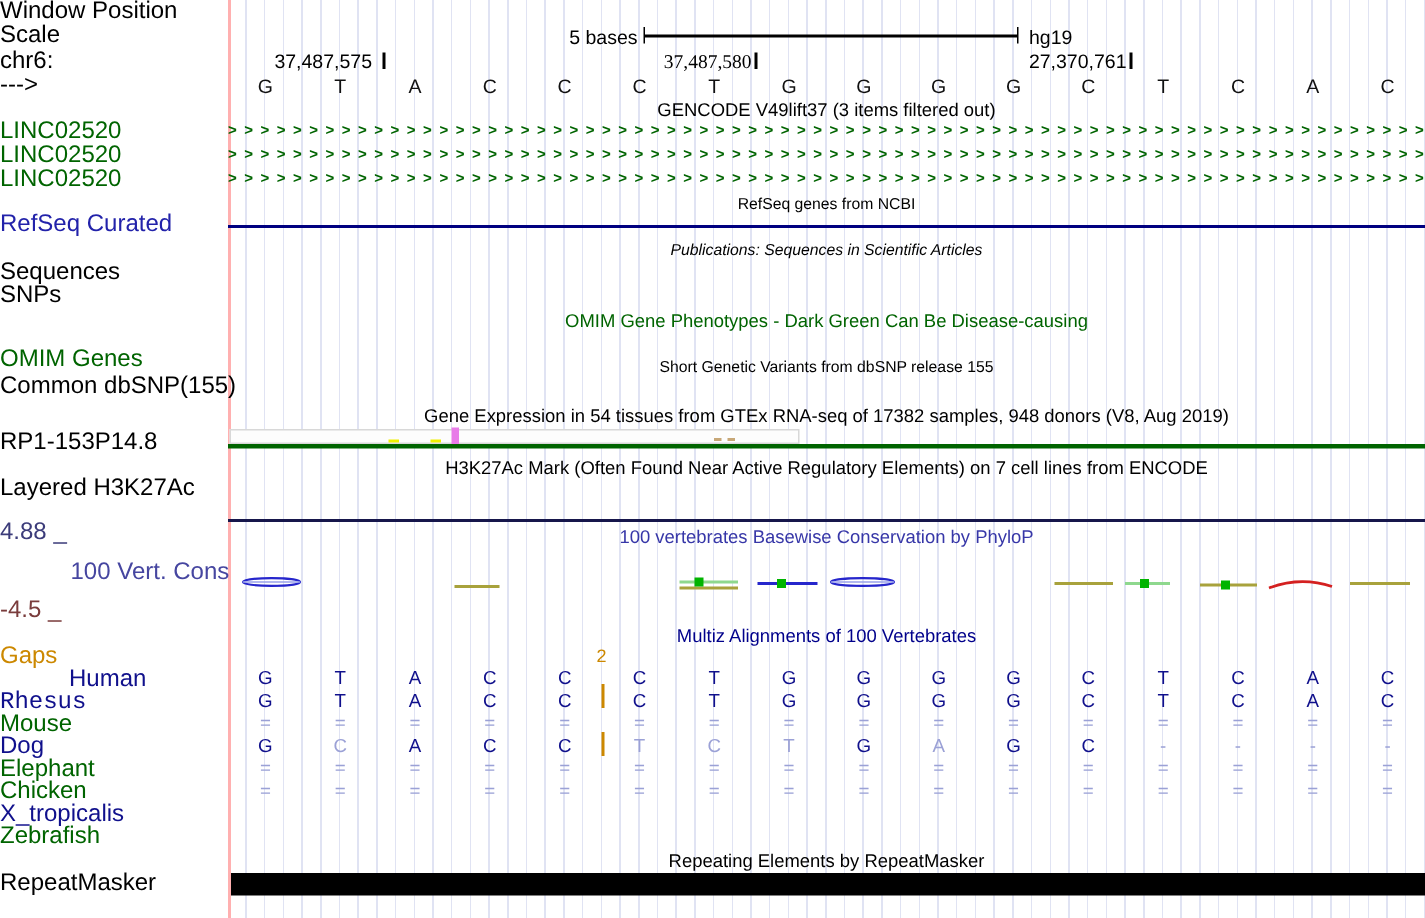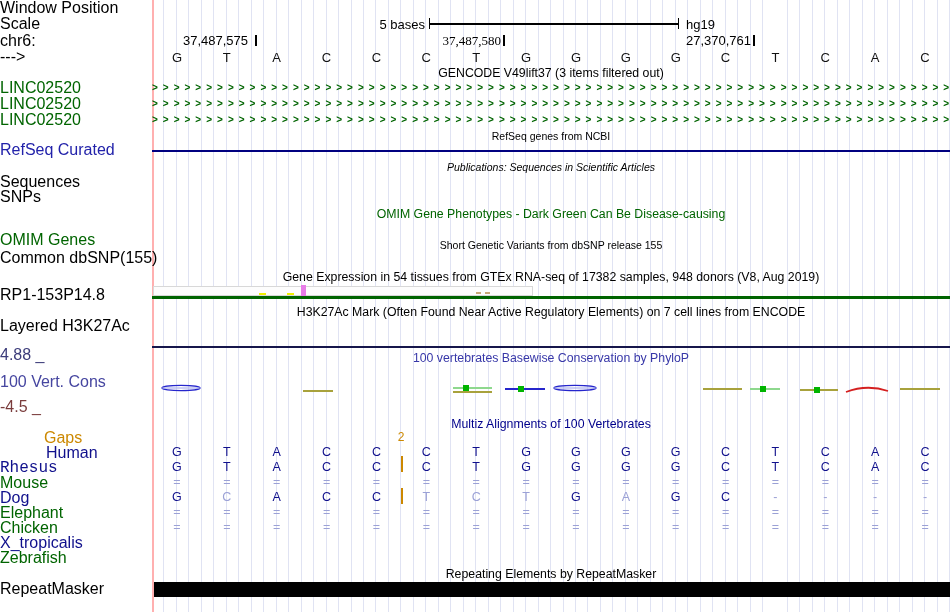--- a/index.html
+++ b/index.html
@@ -95,24 +95,24 @@
       <div class="lbl c-green" style="top: 96px;">LINC02520</div>
       <div class="lbl c-green" style="top: 112px;">LINC02520</div>
       <div class="lbl c-blue" style="top: 142px;">RefSeq Curated</div>
       <div class="lbl c-black" style="top: 174px;">Sequences</div>
       <div class="lbl c-black" style="top: 189px;">SNPs</div>
       <div class="lbl c-green" style="top: 220px; margin-top: 12px;">OMIM Genes</div>
       <div class="lbl c-black" style="top: 250px;">Common dbSNP(155)</div>
       <div class="lbl c-black" style="top: 287px;">RP1-153P14.8</div>
       <div class="lbl c-black" style="top: 318px;">Layered H3K27Ac</div>
       <div class="lbl c-consmax" style="top: 347px;">4.88 _</div>
-      <div class="lbl c-consblue" style="top: 374px;">100 Vert. Cons</div>
+      <div class="lbl c-consblue" style="top: 374px; padding-left: 47px;">100 Vert. Cons</div>
       <div class="lbl c-consmin" style="top: 399px;">-4.5 _</div>
       <div class="lbl c-black" style="top: 581px;">RepeatMasker</div>
-      <div class="lbl c-orange" style="top: 430px; padding-left: 44px;">Gaps</div>
+      <div class="lbl c-orange" style="top: 430px;">Gaps</div>
       <div class="lbl c-navy" style="top: 445px; padding-left: 46px;">Human</div>
       <div class="lbl c-navy" style="top: 460px; font-family: Liberation Mono, monospace;">Rhesus</div>
       <div class="lbl c-green" style="top: 475px;">Mouse</div>
       <div class="lbl c-navy" style="top: 490px;">Dog</div>
       <div class="lbl c-green" style="top: 505px;">Elephant</div>
       <div class="lbl c-green" style="top: 520px;">Chicken</div>
       <div class="lbl c-navy" style="top: 535px;">X_tropicalis</div>
       <div class="lbl c-green" style="top: 550px;">Zebrafish</div>
     </div>
   <div id="titles">

